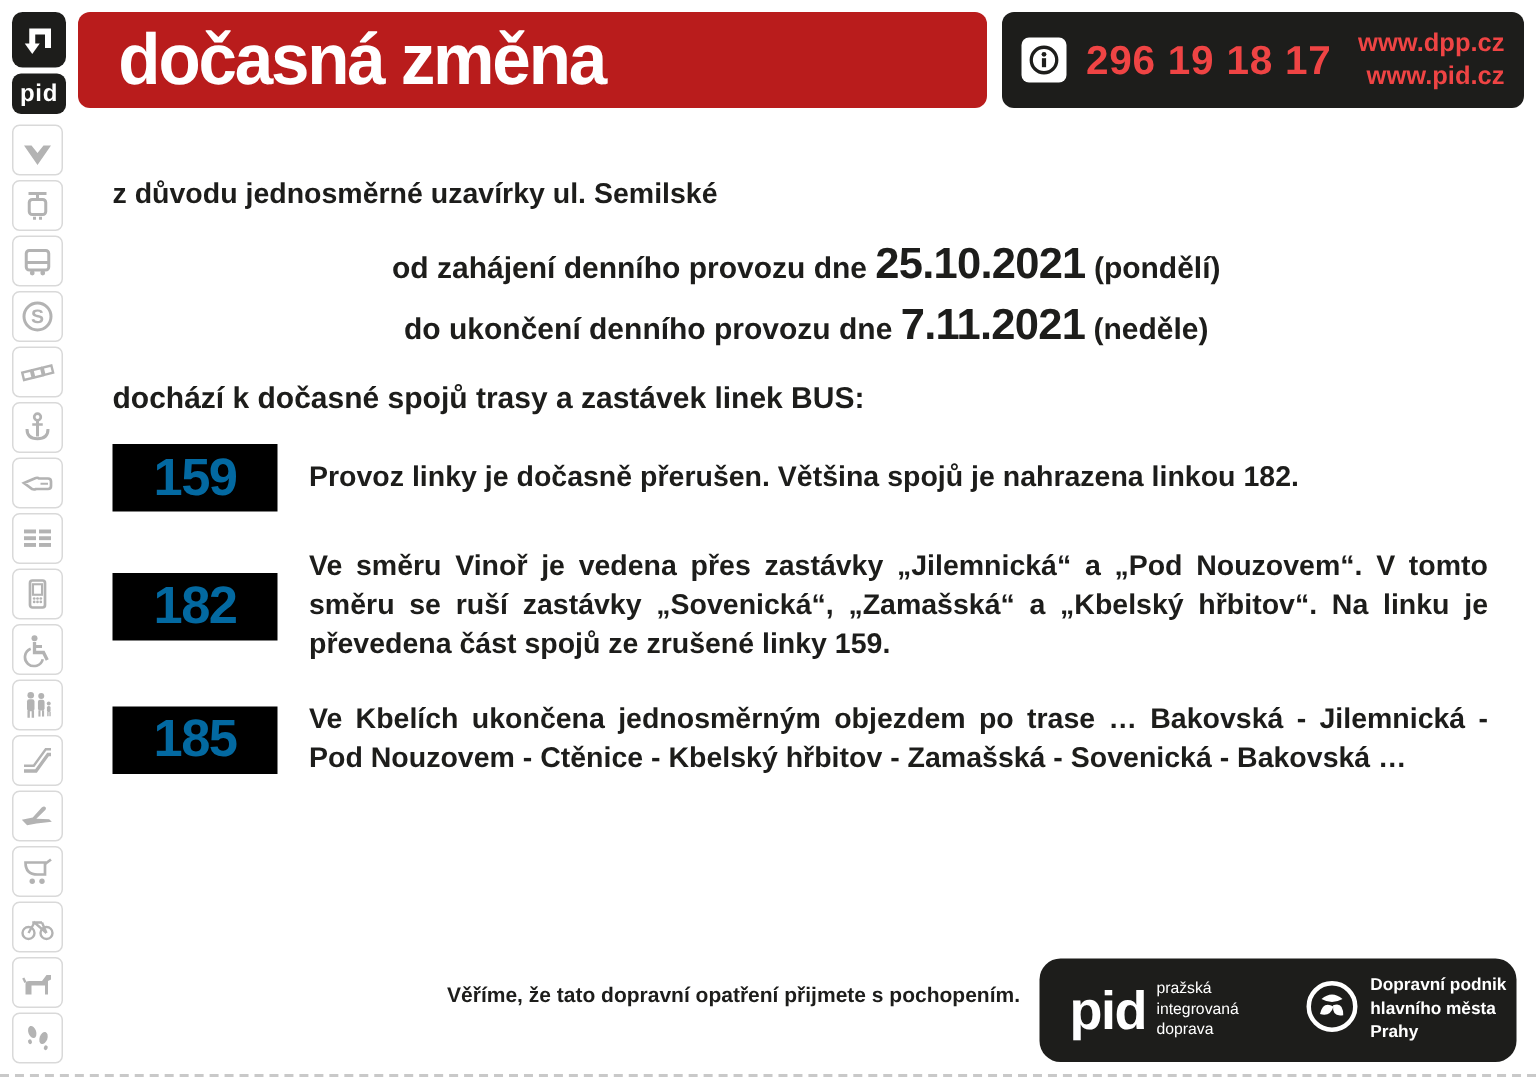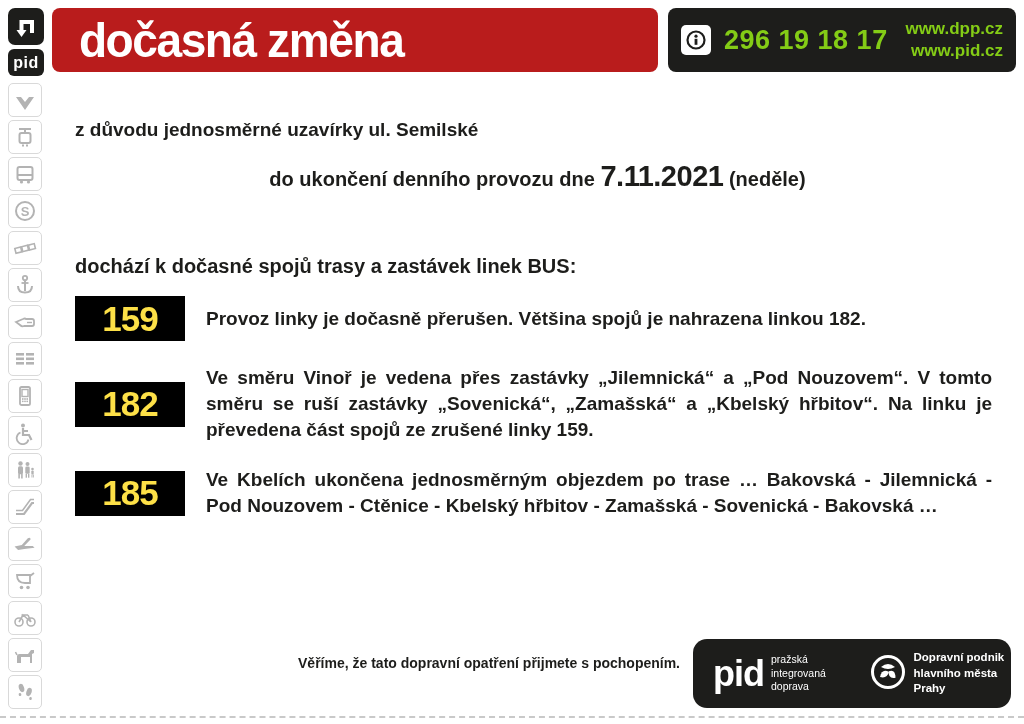--- a/index.html
+++ b/index.html
@@ -12,41 +12,41 @@
 
   
   .hdr-sq{left:8px;top:8px;width:36px;height:37px;background:#1d1d1b;border-radius:7px;
     display:flex;align-items:center;justify-content:center;}
   .hdr-pid{left:8px;top:49px;width:36px;height:27px;background:#1d1d1b;border-radius:6px;
     color:#fff;font-size:16px;display:flex;align-items:center;justify-content:center;letter-spacing:.5px;}
   .banner{left:52px;top:8px;width:606px;height:64px;background:#b91c1c;border-radius:8px;
     display:flex;align-items:center;}
   .banner-title{color:#fff;font-size:48px;letter-spacing:-1.5px;padding-left:28px;transform:scaleX(.96);transform-origin:left;}
   .infobox{left:668px;top:8px;width:348px;height:64px;background:#1d1d1b;border-radius:8px;
-    display:flex;align-items:center;color:#84cc16;}
+    display:flex;align-items:center;color:#ef4444;}
   .info-ico{width:30px;height:30px;background:#fff;border-radius:5px;margin-left:13px;flex-shrink:0;
     display:flex;align-items:center;justify-content:center;}
   .phone{font-size:27px;letter-spacing:.5px;margin-left:13px;white-space:nowrap;}
   .urls{margin-left:auto;margin-right:13px;text-align:right;font-size:17px;line-height:1.3;}
 
   
   .sidebar{left:8px;top:83px;width:36px;}
   .sicon{width:32px;height:32px;border:1px solid #d9d9d9;border-radius:5px;margin-bottom:3px;
     display:flex;align-items:center;justify-content:center;color:#b3b3b3;font-size:20px;line-height:1;background:#fff;}
   .sicon svg{display:block;}
 
   
   .intro{left:75px;top:88px;font-size:19px;line-height:28px;}
   .dates{left:75px;top:158px;width:925px;text-align:center;line-height:36px;}
   .d-sm{font-size:20px;}
   .d-lg{font-size:29px;letter-spacing:-0.5px;}
   .notice{left:75px;top:255px;font-size:20px;}
   .bus-rows{left:75px;top:296px;width:917px;}
   .bus-row{display:flex;align-items:center;gap:21px;margin-bottom:24px;}
-  .badge{width:110px;height:45px;background:#000;color:#fde047;flex-shrink:0;
+  .badge{width:110px;height:45px;background:#000;color:#0369a1;flex-shrink:0;
     display:flex;align-items:center;justify-content:center;font-size:35px;letter-spacing:-1px;}
   .bus-text{flex:1;font-size:19px;line-height:26px;text-align:justify;}
 
   
   .closing{right:344px;top:655px;font-size:14px;white-space:nowrap;}
   .flogo{left:693px;top:639px;width:318px;height:69px;background:#1d1d1b;border-radius:14px;
     display:flex;align-items:center;color:#fff;}
   .pid-big{font-size:36px;letter-spacing:-1px;margin-left:20px;line-height:1;}
   .pid-tag{font-size:10.5px;font-weight:normal;margin-left:7px;line-height:1.3;}
   .dpp-mark{margin-left:20px;flex-shrink:0;}
@@ -235,20 +235,23 @@
     </div>
   </div>
 
 <div class="abs intro">
   <br>
   <span>z důvodu jednosměrné uzavírky ul. Semilské</span>
 </div>
 
 <div class="abs dates">
   <div>
+    <span class="d-sm">od zahájení denního provozu dne </span><span class="d-lg">25.10.2021</span><span class="d-sm"> (pondělí)</span>
+  </div>
+  <div>
     <span class="d-sm">do ukončení denního provozu dne </span><span class="d-lg">7.11.2021</span><span class="d-sm"> (neděle)</span>
   </div>
 </div>
 
 <div class="abs notice">dochází k dočasné spojů trasy a zastávek linek BUS:</div>
 
 <div class="abs bus-rows">
   <div class="bus-row">
     <div class="badge">159</div>
     <div class="bus-text">Provoz linky je dočasně přerušen. Většina spojů je nahrazena linkou 182.</div>

